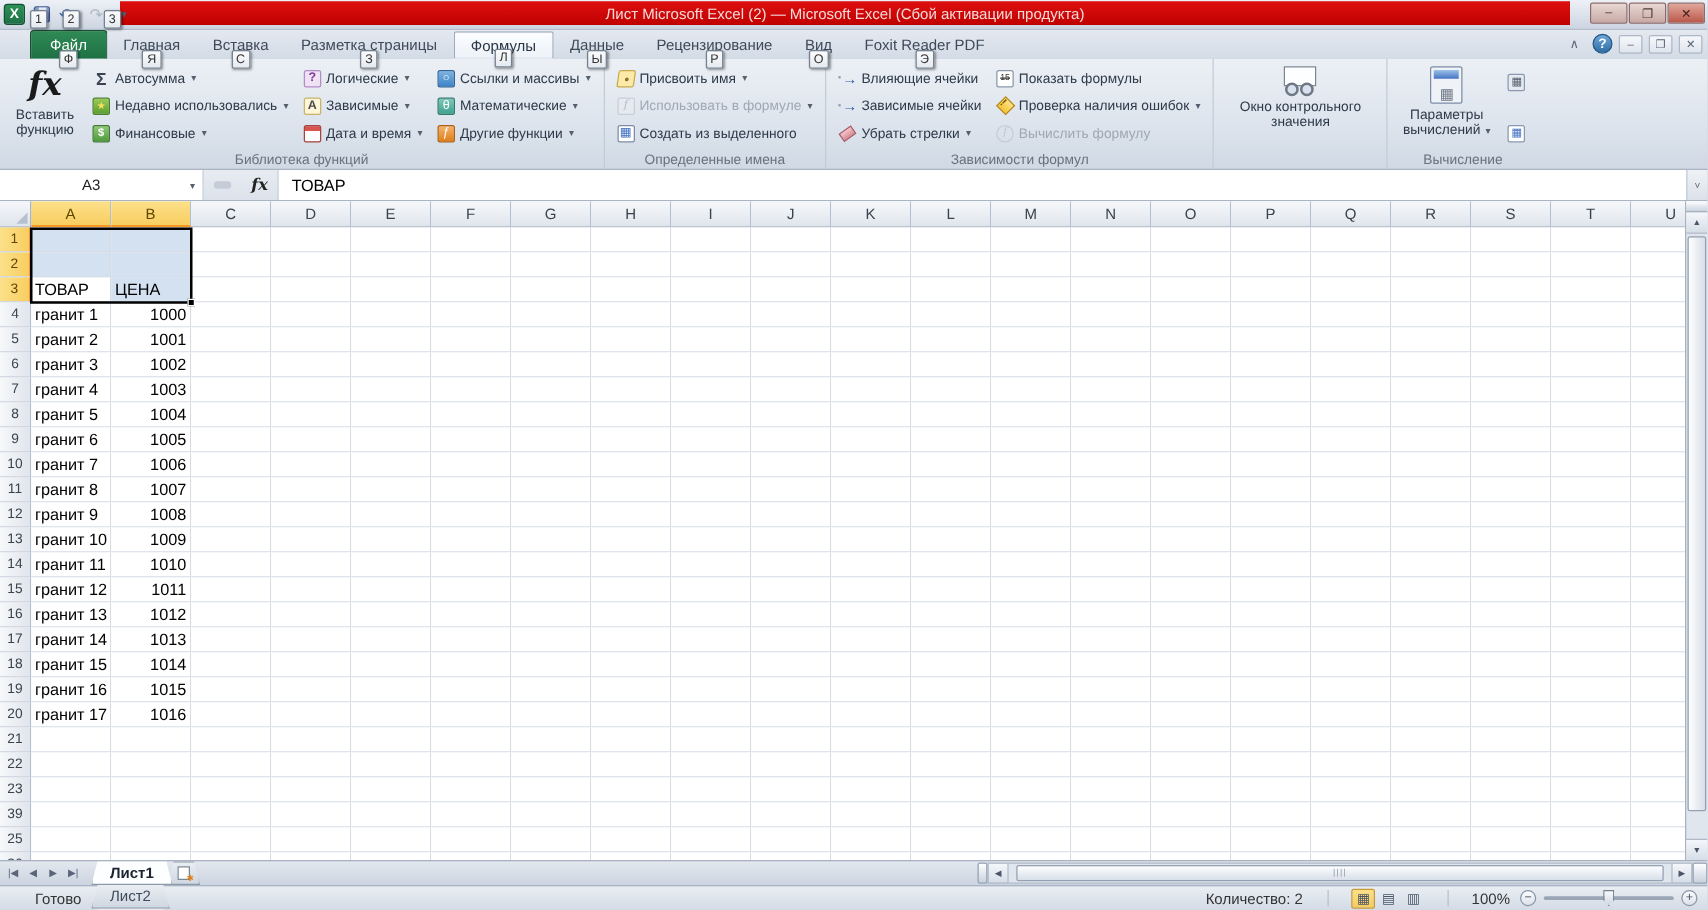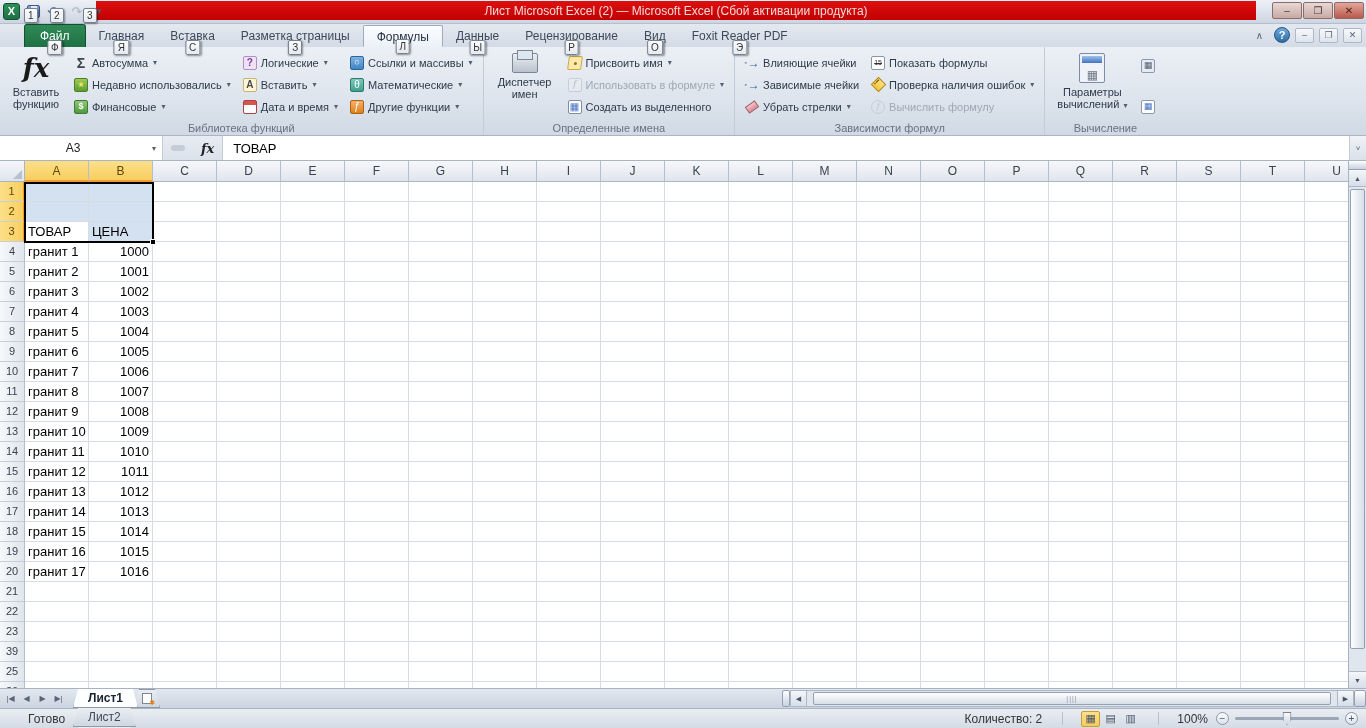--- a/index.html
+++ b/index.html
@@ -272,21 +272,21 @@
         </div>
     </div>
     <div class="btncol">
       <div class="sbtn">
           <span class="ic ic-logic">?</span>
           <span>Логические</span>
           <span class="dd">▾</span>
         </div>
       <div class="sbtn">
           <span class="ic ic-text">A</span>
-          <span>Вставить</span>
+          <span>Зависимые</span>
           <span class="dd">▾</span>
         </div>
       <div class="sbtn">
           <span class="ic ic-date"></span>
           <span>Дата и время</span>
           <span class="dd">▾</span>
         </div>
     </div>
     <div class="btncol">
       <div class="sbtn">
@@ -302,24 +302,20 @@
       <div class="sbtn">
           <span class="ic ic-more">ƒ</span>
           <span>Другие функции</span>
           <span class="dd">▾</span>
         </div>
     </div>
     <div class="rgroup-label">Библиотека функций</div>
   </div>
 
   <div class="rgroup">
-    <div class="bigbtn" style="width:70px;">
-      <span class="ic-tray"></span>
-      <span class="blabel">Диспетчер имен</span>
-    </div>
     <div class="btncol">
       <div class="sbtn">
           <span class="ic ic-tag"></span>
           <span>Присвоить имя</span>
           <span class="dd">▾</span>
         </div>
       <div class="sbtn disabled">
           <span class="ic ic-usefx">f</span>
           <span>Использовать в формуле</span>
           <span class="dd">▾</span>
@@ -363,20 +359,30 @@
           <span class="dd">▾</span>
         </div>
       <div class="sbtn disabled">
           <span class="ic ic-eval">f</span>
           <span>Вычислить формулу</span>
         </div>
     </div>
     <div class="rgroup-label">Зависимости формул</div>
   </div>
 
+  <div class="rgroup">
+    <div class="bigbtn" style="width:126px;">
+      <span class="ic-watch">
+        <span class="sheet"></span>
+          <span class="lens l"></span>
+          <span class="lens r"></span>
+      </span>
+      <span class="blabel">Окно контрольного значения</span>
+    </div>
+  </div>
 
   <div class="rgroup" style="border-right:none;">
     <div class="bigbtn" style="width:82px;">
       <span class="ic-calcbig"></span>
       <span class="blabel"><span>Параметры вычислений</span> <span class="dd">▾</span></span>
     </div>
     <div class="btncol" style="justify-content:space-between; padding:4px 0 2px 0;">
       <div class="sbtn">
           <span class="ic ic-minicalc">▦</span>
         </div>

